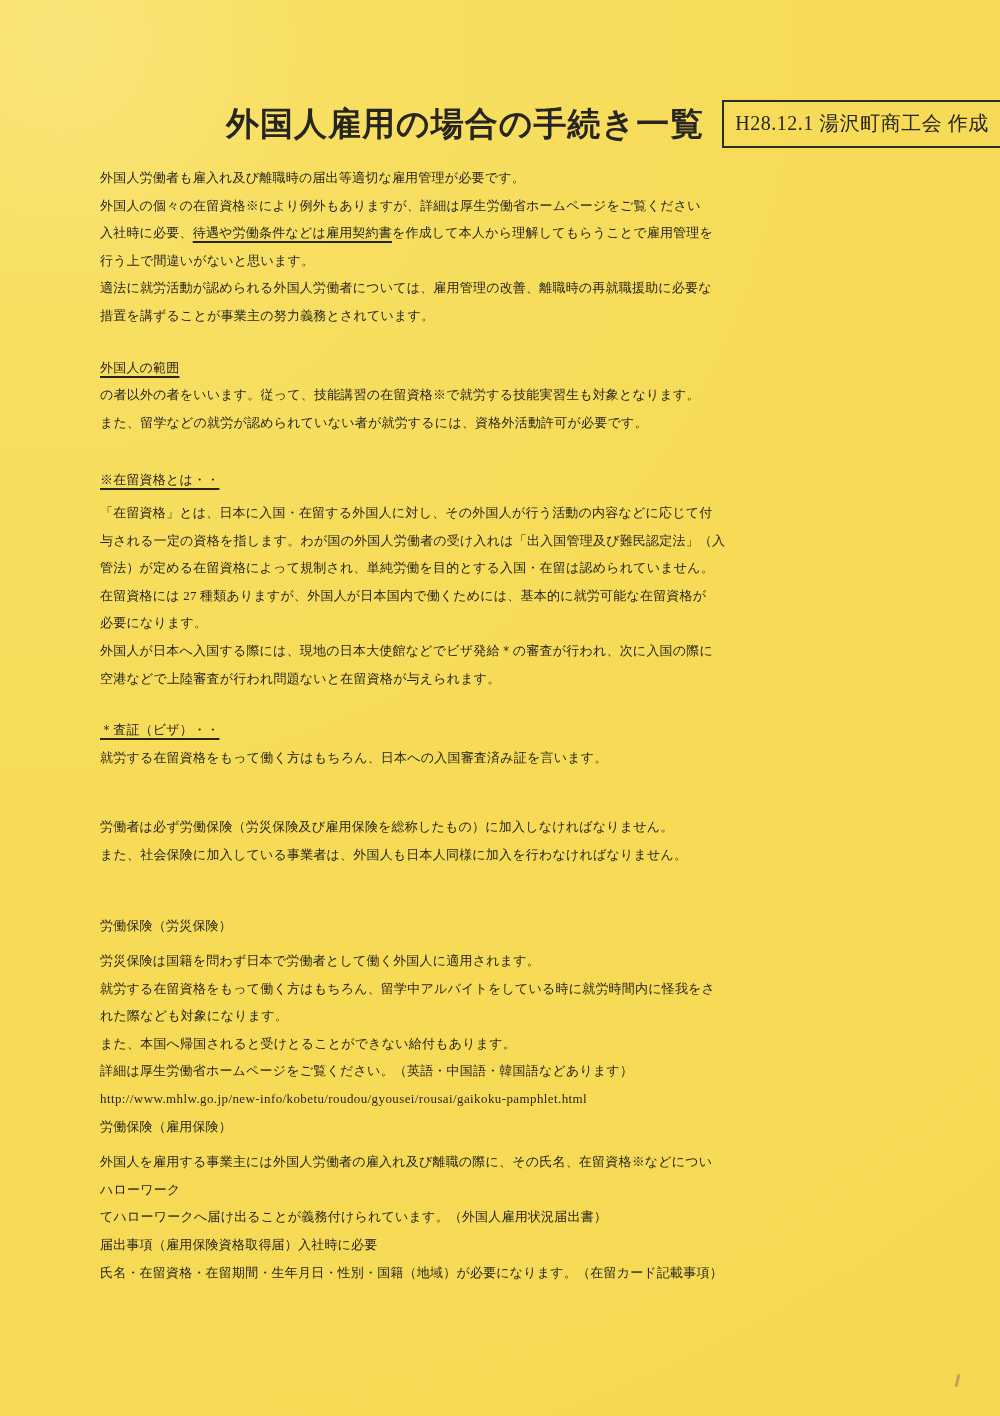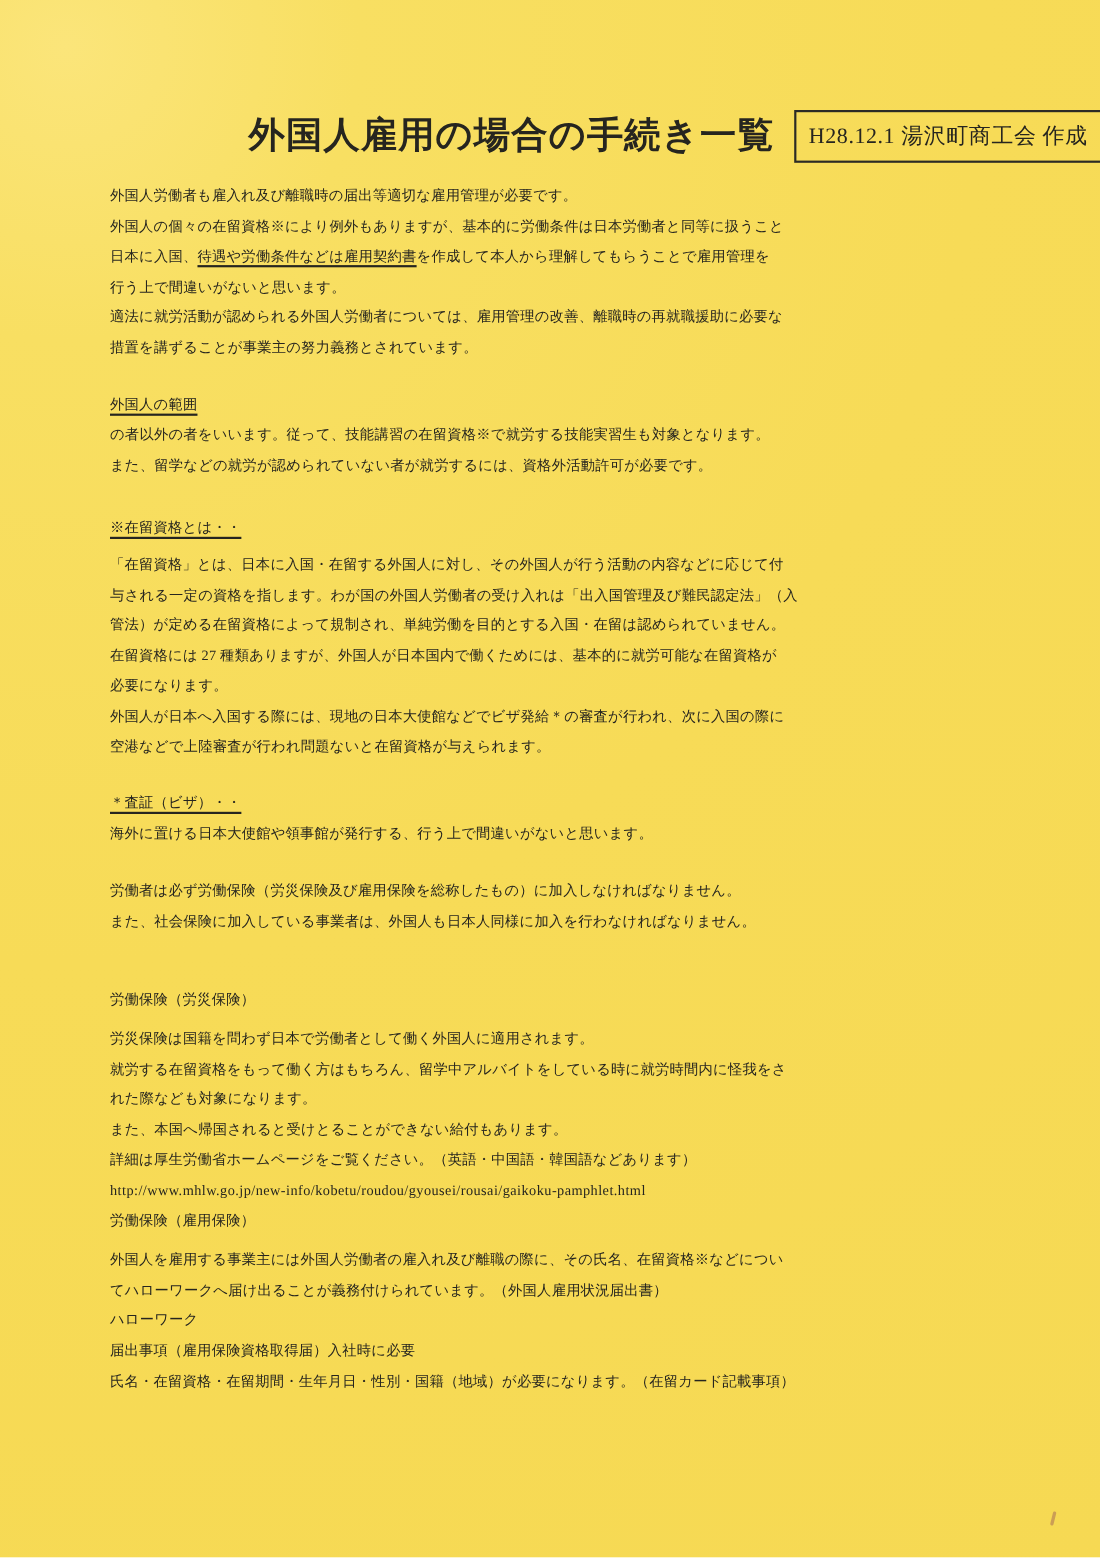--- a/index.html
+++ b/index.html
@@ -61,21 +61,21 @@
   .u {
     text-decoration: underline;
     text-decoration-thickness: 1.5px;
     text-underline-offset: 4px;
   }
   .block.intro        { margin-top: 0; }
   .block.sec-scope    { margin-top: 24px; }
   .block.sec-status   { margin-top: 30px; }
   .block.sec-status .heading { margin-bottom: 5px; }
   .block.sec-visa     { margin-top: 24px; }
-  .block.note         { margin-top: 25px; }
+  .block.note         { margin-top: 42px; }
   .block.sec-rosai    { margin-top: 44px; }
   .block.sec-rosai .heading { margin-bottom: 7px; }
   .block.sec-koyo     { }
   .block.sec-koyo .heading { margin-bottom: 8px; }
   .url-line {
     letter-spacing: 0.4px;
   }
   .speck {
     position: absolute;
     left: 956px;
@@ -97,22 +97,22 @@
     <h1 class="doc-title">外国人雇用の場合の手続き一覧</h1>
     <div class="stamp-box">
       <span class="stamp-text">H28.12.1 湯沢町商工会 作成</span>
     </div>
   </header>
 
   <section class="content">
 
     <div class="block intro">
       <div class="line">外国人労働者も雇入れ及び離職時の届出等適切な雇用管理が必要です。</div>
-      <div class="line">外国人の個々の在留資格※により例外もありますが、基本的に労働条件は日本労働者と同等に扱うこと</div>
-      <div class="line"><span>日本に入国、</span><span class="u">待遇や労働条件などは雇用契約書</span><span>を作成して本人から理解してもらうことで雇用管理を</span></div>
+      <div class="line">外国人の個々の在留資格※により例外もありますが、詳細は厚生労働省ホームページをご覧ください</div>
+      <div class="line"><span>入社時に必要、</span><span class="u">待遇や労働条件などは雇用契約書</span><span>を作成して本人から理解してもらうことで雇用管理を</span></div>
       <div class="line">行う上で間違いがないと思います。</div>
       <div class="line">適法に就労活動が認められる外国人労働者については、雇用管理の改善、離職時の再就職援助に必要な</div>
       <div class="line">措置を講ずることが事業主の努力義務とされています。</div>
     </div>
 
     <div class="block sec-scope">
       <div class="line heading u">外国人の範囲</div>
       <div class="line">の者以外の者をいいます。従って、技能講習の在留資格※で就労する技能実習生も対象となります。</div>
       <div class="line">また、留学などの就労が認められていない者が就労するには、資格外活動許可が必要です。</div>
     </div>
@@ -123,43 +123,43 @@
       <div class="line">与される一定の資格を指します。わが国の外国人労働者の受け入れは「出入国管理及び難民認定法」（入</div>
       <div class="line">管法）が定める在留資格によって規制され、単純労働を目的とする入国・在留は認められていません。</div>
       <div class="line">在留資格には 27 種類ありますが、外国人が日本国内で働くためには、基本的に就労可能な在留資格が</div>
       <div class="line">必要になります。</div>
       <div class="line">外国人が日本へ入国する際には、現地の日本大使館などでビザ発給＊の審査が行われ、次に入国の際に</div>
       <div class="line">空港などで上陸審査が行われ問題ないと在留資格が与えられます。</div>
     </div>
 
     <div class="block sec-visa">
       <div class="line heading u">＊査証（ビザ）・・</div>
-      <div class="line">海外に置ける日本大使館や領事館が発行する、行う上で間違いがないと思います。</div>
+      <div class="line">就労する在留資格をもって働く方はもちろん、日本への入国審査済み証を言います。</div>
     </div>
 
     <div class="block note">
       <div class="line">労働者は必ず労働保険（労災保険及び雇用保険を総称したもの）に加入しなければなりません。</div>
       <div class="line">また、社会保険に加入している事業者は、外国人も日本人同様に加入を行わなければなりません。</div>
     </div>
 
     <div class="block sec-rosai">
       <div class="line heading">労働保険（労災保険）</div>
       <div class="line">労災保険は国籍を問わず日本で労働者として働く外国人に適用されます。</div>
       <div class="line">就労する在留資格をもって働く方はもちろん、留学中アルバイトをしている時に就労時間内に怪我をさ</div>
       <div class="line">れた際なども対象になります。</div>
       <div class="line">また、本国へ帰国されると受けとることができない給付もあります。</div>
       <div class="line">詳細は厚生労働省ホームページをご覧ください。（英語・中国語・韓国語などあります）</div>
       <div class="line url-line">http://www.mhlw.go.jp/new-info/kobetu/roudou/gyousei/rousai/gaikoku-pamphlet.html</div>
     </div>
 
     <div class="block sec-koyo">
       <div class="line heading">労働保険（雇用保険）</div>
       <div class="line">外国人を雇用する事業主には外国人労働者の雇入れ及び離職の際に、その氏名、在留資格※などについ</div>
+      <div class="line">ハローワーク</div>
       <div class="line">てハローワークへ届け出ることが義務付けられています。（外国人雇用状況届出書）</div>
-      <div class="line">ハローワーク</div>
       <div class="line">届出事項（雇用保険資格取得届）入社時に必要</div>
       <div class="line">氏名・在留資格・在留期間・生年月日・性別・国籍（地域）が必要になります。（在留カード記載事項）</div>
     </div>
 
   </section>
 
   <div class="speck"></div>
 
 </main>
 

